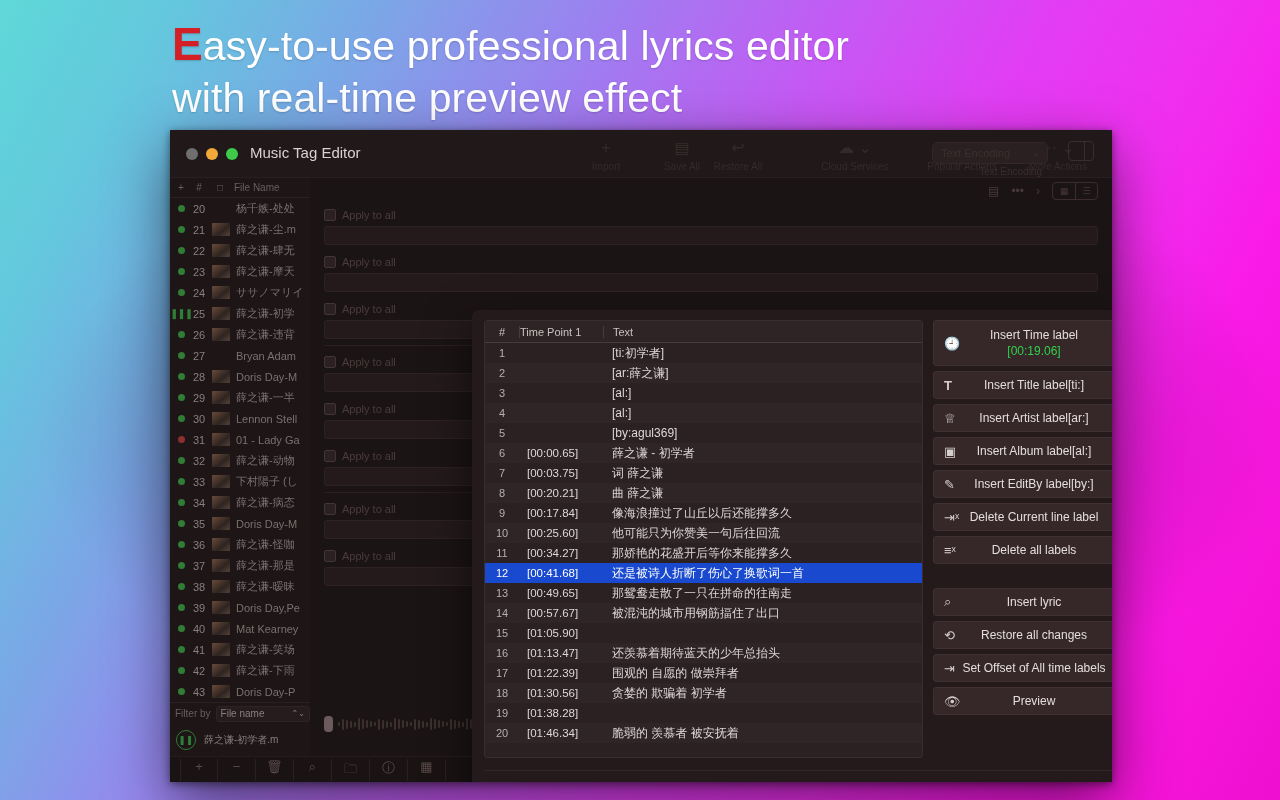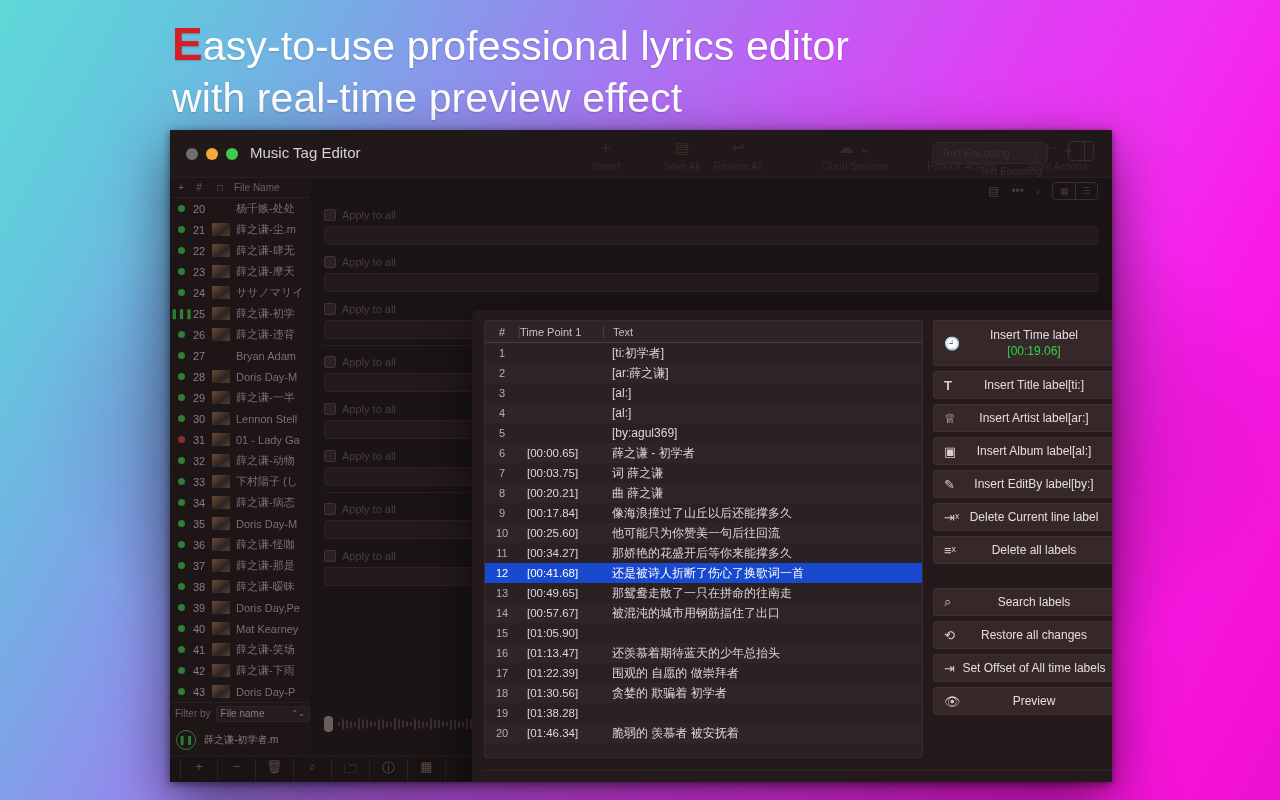--- a/index.html
+++ b/index.html
@@ -834,21 +834,21 @@
         <div class="act">
           <span class="ico">⇥ˣ</span>
           <span>Delete Current line label</span>
         </div>
         <div class="act">
           <span class="ico">≡ˣ</span>
           <span>Delete all labels</span>
         </div>
         <div class="act gap">
           <span class="ico">⌕</span>
-          <span>Search labels</span>
+          <span>Insert lyric</span>
         </div>
         <div class="act">
           <span class="ico">⟲</span>
           <span>Restore all changes</span>
         </div>
         <div class="act">
           <span class="ico">⇥</span>
           <span>Set Offset of All time labels</span>
         </div>
         <div class="act">

